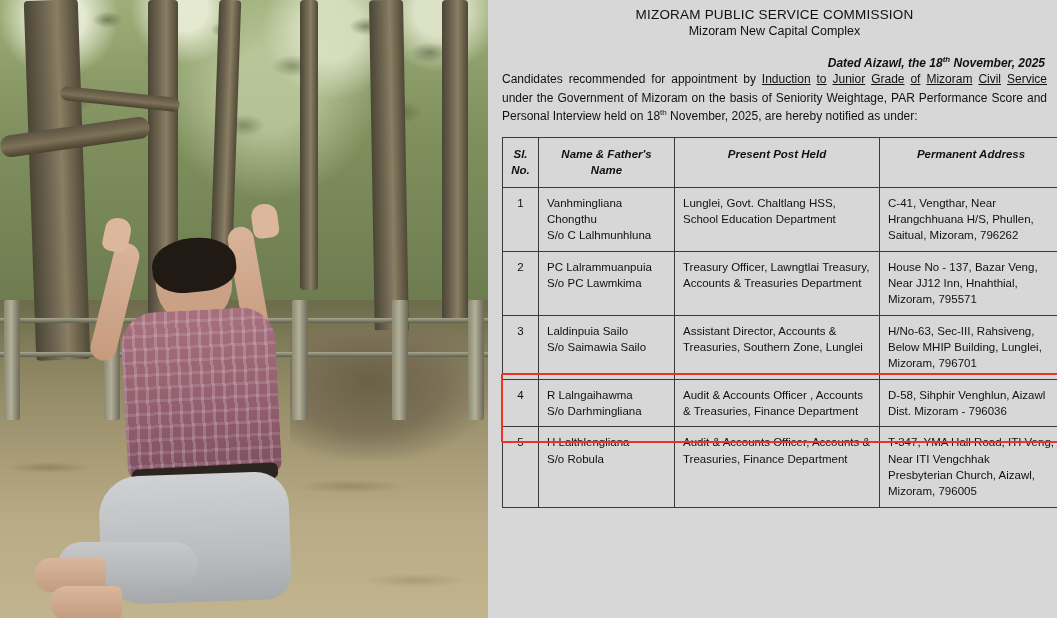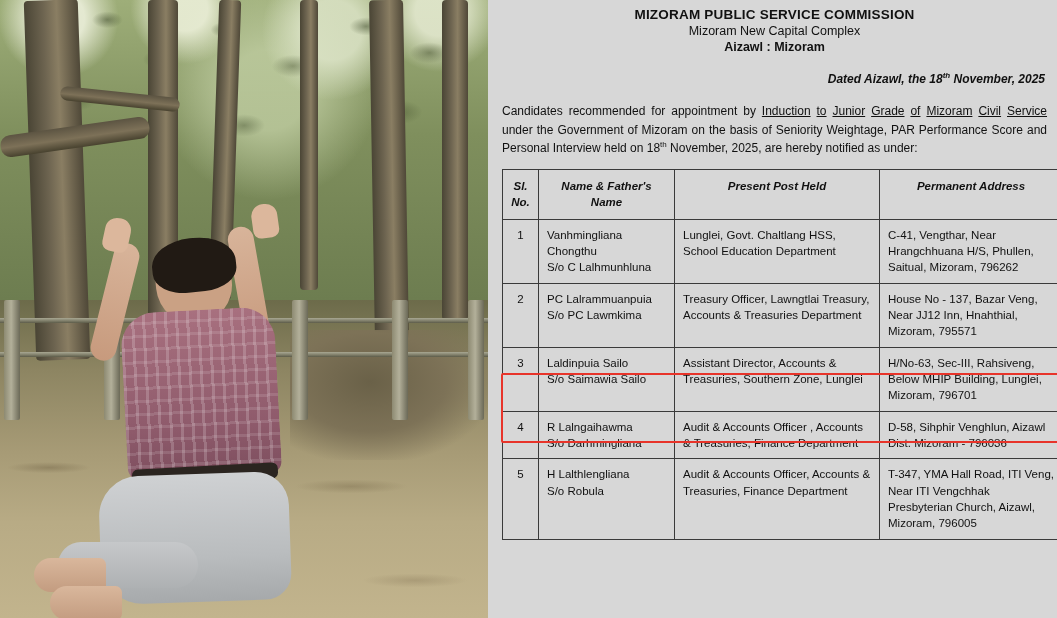--- a/index.html
+++ b/index.html
@@ -210,21 +210,21 @@
     color: #111;
     padding: 6px 10px 0 14px;
     box-sizing: border-box;
     overflow: hidden;
   }
   .doc-head {
     text-align: center;
     line-height: 1.28;
   }
   .doc-head .l1 {
-    font-weight: bold;
+    font-weight: normal;
     font-size: 13.5px;
     letter-spacing: 0.2px;
   }
   .doc-head .l2 {
     font-weight: normal;
     font-size: 12.5px;
   }
   .doc-head .l3 {
     font-weight: bold;
     font-size: 12.5px;
@@ -243,21 +243,20 @@
   .dated {
     text-align: right;
     font-style: italic;
     font-weight: bold;
     font-size: 12px;
     margin-top: 16px;
     padding-right: 2px;
   }
   .dated sup { font-size: 8px; }
   .body-para {
-    margin-top: 16px;
     font-size: 12px;
     line-height: 1.52;
     text-align: justify;
   }
   .body-para .ind { text-indent: 40px; display: inline; }
   .body-para u { text-decoration: underline; }
   .body-para sup { font-size: 8px; }
 
   table.rec {
     margin-top: 12px;
@@ -341,21 +340,20 @@
       <div class="foot foot-a"></div>
       <div class="foot foot-b"></div>
     </div>
   </div>
 
   <div class="doc">
 
     <div class="doc-head">
       <div class="l1">MIZORAM PUBLIC SERVICE COMMISSION</div>
       <div class="l2">Mizoram New Capital Complex</div>
-      <div class="l3">Aizawl : Mizoram</div>
     </div>
 
 
     <div class="dated">
       <span>Dated Aizawl, the 18</span><sup>th</sup><span> November, 2025</span>
     </div>
 
     <div class="body-para">
       <span class="ind">Candidates recommended for appointment by </span><u>Induction</u><span> </span><u>to</u><span> </span><u>Junior</u><span> </span><u>Grade</u><span> </span><u>of</u><span> </span><u>Mizoram</u><span> </span><u>Civil</u><span> </span><u>Service</u><span> under the Government of Mizoram on the basis of Seniority Weightage, PAR Performance Score and Personal Interview held on 18</span><sup>th</sup><span> November, 2025, are hereby notified as under:</span>
     </div>

